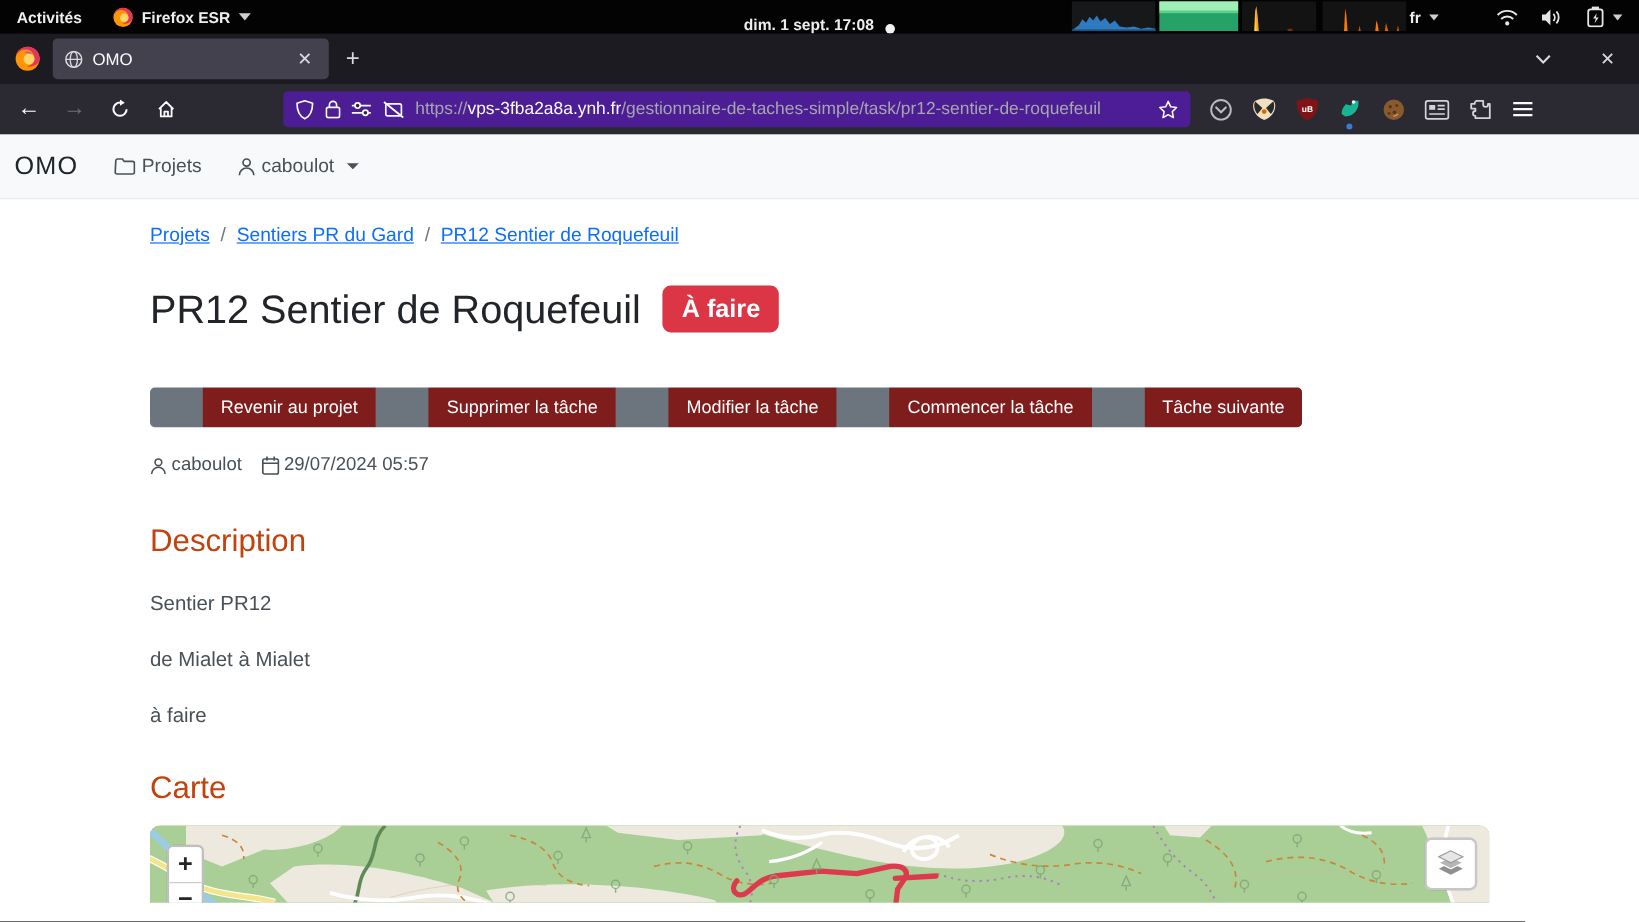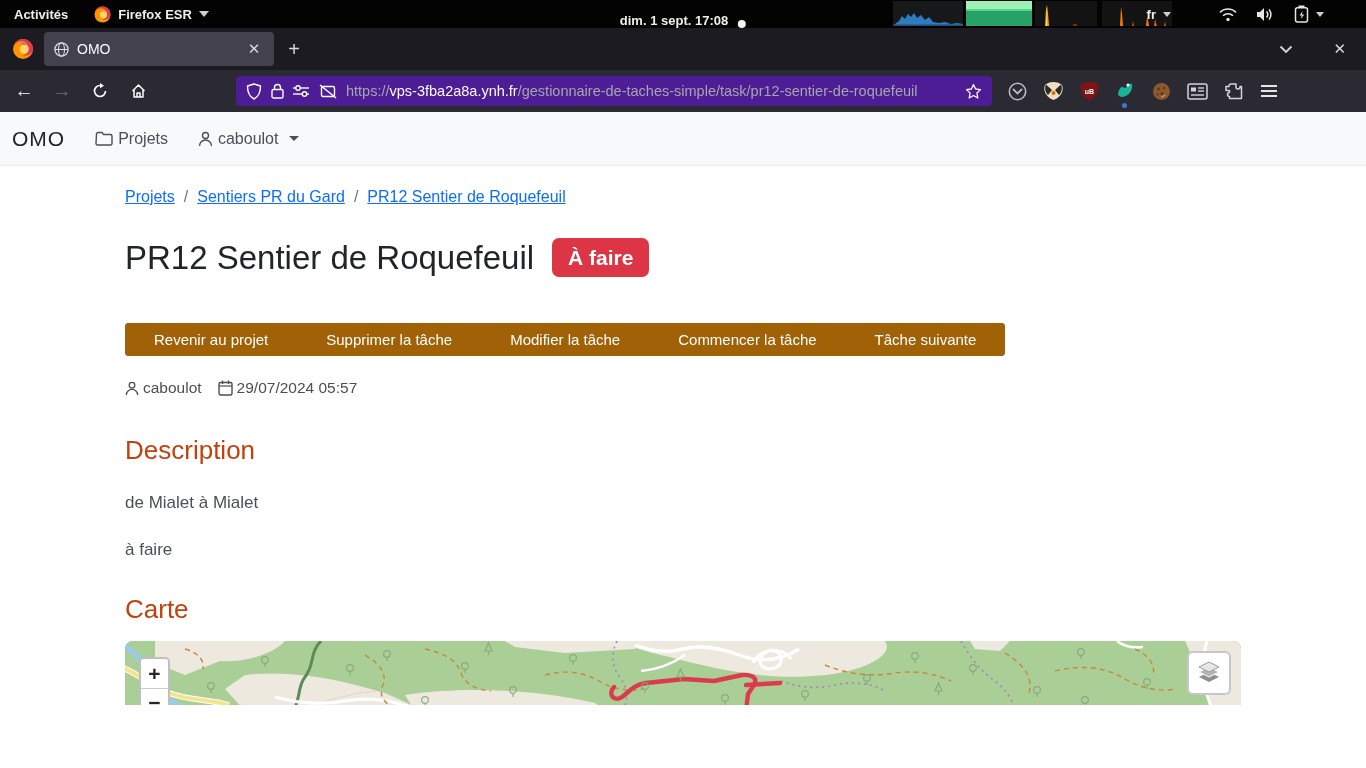--- a/index.html
+++ b/index.html
@@ -7,21 +7,21 @@
   body { font-family:"Liberation Sans", sans-serif; }
   .screen { position:relative; width:1366px; height:668px; }
 
   
   .gnome-bar { position:absolute; top:0; left:0; width:1366px; height:28px; background:#030303; color:#eeeeee; font-size:13px; font-weight:600; }
   .gnome-bar .left { position:absolute; left:0; top:0; height:28px; display:flex; align-items:center; gap:26px; padding-left:14px; }
   .gb-item { display:flex; align-items:center; gap:7px; height:28px; cursor:default; }
   .gnome-bar .clock { position:absolute; left:50%; transform:translateX(-50%); top:0; height:28px; display:flex; align-items:flex-end; gap:10px; }
   .record-dot { width:8px; height:8px; border-radius:50%; background:#f2f2f2; }
   .sysmon { position:absolute; top:1px; height:25px; }
-  .gnome-bar .right { position:absolute; right:16px; top:0; height:28px; display:flex; align-items:center; gap:19px; padding-right:26px; }
+  .gnome-bar .right { position:absolute; right:0; top:0; height:28px; display:flex; align-items:center; gap:19px; padding-right:14px; }
   .caret { width:0; height:0; border-left:5px solid transparent; border-right:5px solid transparent; border-top:6px solid #cfcfcf; display:inline-block; }
   .caret.small { border-left-width:4px; border-right-width:4px; border-top-width:5px; }
 
   
   .tab-bar { position:absolute; top:28px; left:0; width:1366px; height:42px; background:#1c1b22; display:flex; align-items:center; }
   .ff-logo { margin:0 10px 0 12px; }
   .tab { height:34px; margin-top:0; width:230px; background:#42414d; border-radius:4px; display:flex; align-items:center; padding:0 8px 0 10px; color:#fbfbfe; font-size:14px; gap:8px; }
   .tab .tab-title { flex:1; }
   .tab-close, .newtab-btn { color:#d8d8df; font-size:15px; width:24px; height:24px; display:flex; align-items:center; justify-content:center; border-radius:4px; }
   .newtab-btn { font-size:20px; margin-left:8px; }
@@ -45,21 +45,21 @@
   .nav-caret { width:0; height:0; border-left:5px solid transparent; border-right:5px solid transparent; border-top:5px solid #495057; margin-left:6px; }
 
   .container { width:1140px; margin:0 auto; padding:0 12px; }
   .breadcrumb { margin-top:22px; font-size:16px; color:#6c757d; display:flex; gap:9px; }
   .breadcrumb a { color:#0d6efd; text-decoration:underline; cursor:pointer; }
 
   h1.page-title { margin-top:32px; font-size:33px; font-weight:500; color:#212529; display:flex; align-items:center; gap:18px; }
   .badge-danger { background:#dc3545; color:#fff; font-size:21px; font-weight:700; padding:9px 16px; border-radius:7px; line-height:1; }
 
   .btn-group { margin-top:46px; display:inline-flex; background:#6c757d; border-radius:4px; overflow:hidden; }
-  .btn-group button { background:#a16207; border:none; color:#fff; font-size:15px; font-family:inherit; padding:8px 29px; cursor:pointer; }
+  .btn-group button { background:#7f1d1d; border:none; color:#fff; font-size:15px; font-family:inherit; padding:8px 15px; cursor:pointer;margin-left:44px; }
 
   .meta { margin-top:23px; display:flex; align-items:center; gap:16px; color:#495057; font-size:15.5px; }
   .meta .m-item { display:flex; align-items:center; gap:4px; }
 
   h2.section-h { font-size:26px; font-weight:500; color:#c2410c; }
   .desc-h { margin-top:38px; }
   .desc-p { margin-top:27px; font-size:17px; color:#495057; }
   .carte-h { margin-top:34px; }
 
   
@@ -329,20 +329,21 @@
               <rect x="1" y="2.5" width="13" height="12.5" rx="1.5" fill="none" stroke="#495057" stroke-width="1.4"></rect>
               <line x1="4.5" y1="0.5" x2="4.5" y2="4" stroke="#495057" stroke-width="1.4"></line>
               <line x1="10.5" y1="0.5" x2="10.5" y2="4" stroke="#495057" stroke-width="1.4"></line>
               <line x1="1" y1="6" x2="14" y2="6" stroke="#495057" stroke-width="1.2"></line>
             </svg>
           <span>29/07/2024 05:57</span>
         </span>
       </div>
 
       <h2 class="section-h desc-h">Description</h2>
+      <p class="desc-p">Sentier PR12</p>
       <p class="desc-p">de Mialet à Mialet</p>
       <p class="desc-p">à faire</p>
 
       <h2 class="section-h carte-h">Carte</h2>
 
       <div class="map">
         <svg width="1116" height="70" viewBox="0 0 1116 70" preserveAspectRatio="none">
           <rect width="1116" height="70" fill="#a9cf97"></rect>
 
           <path d="M30,0 L160,0 C150,12 120,22 95,20 L60,34 30,22 Z" fill="#eee9df"></path>

